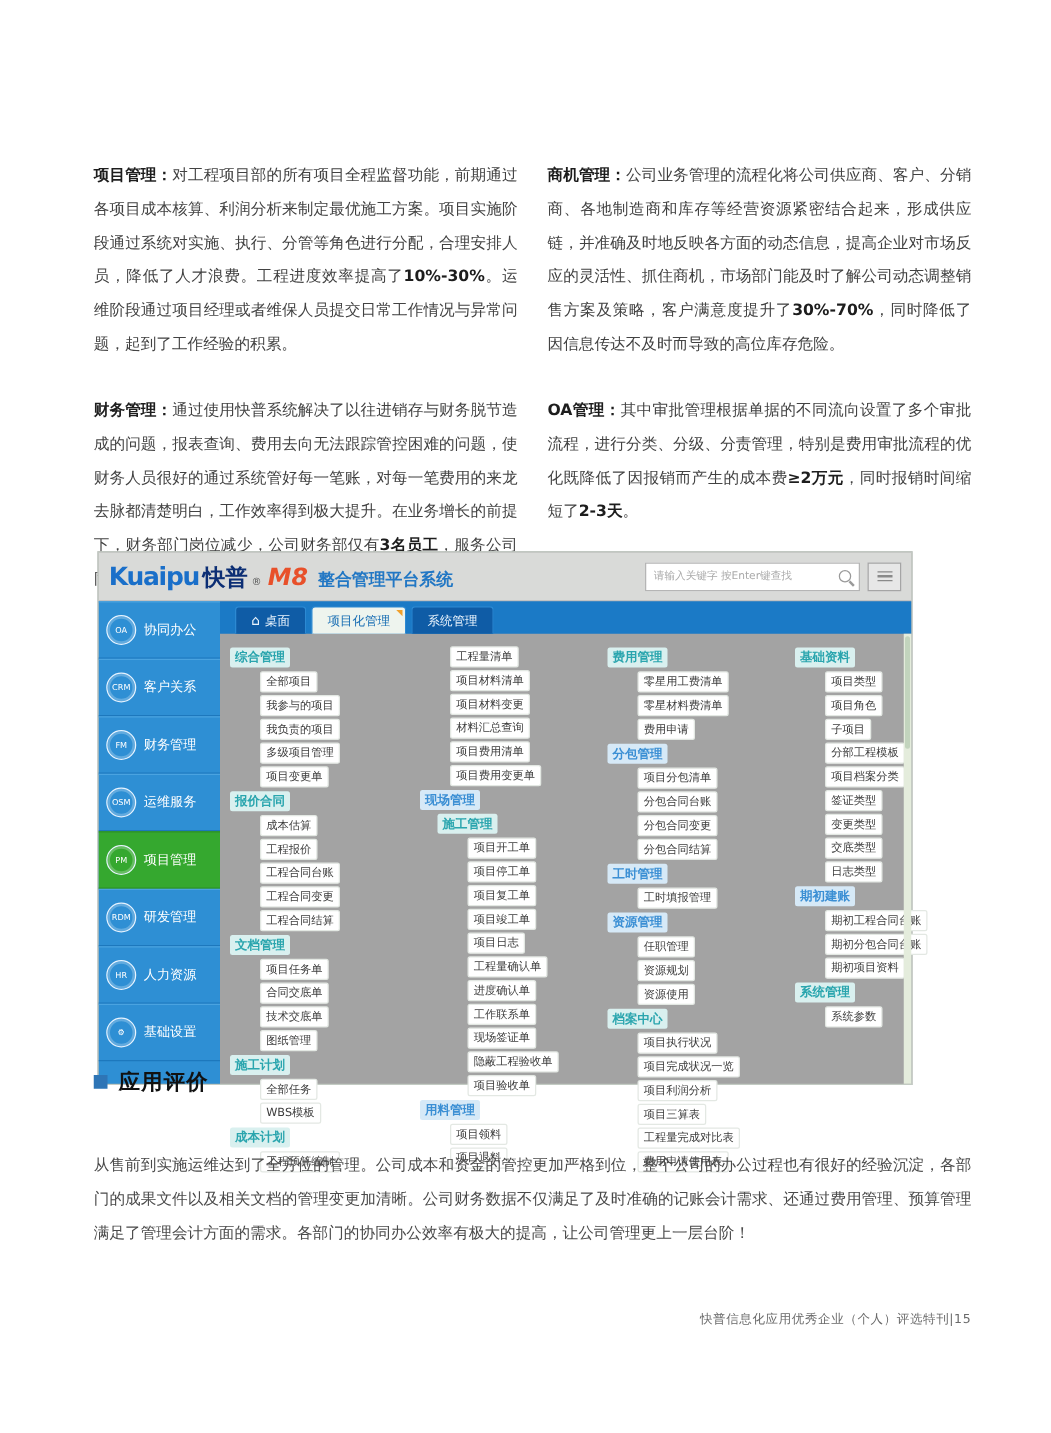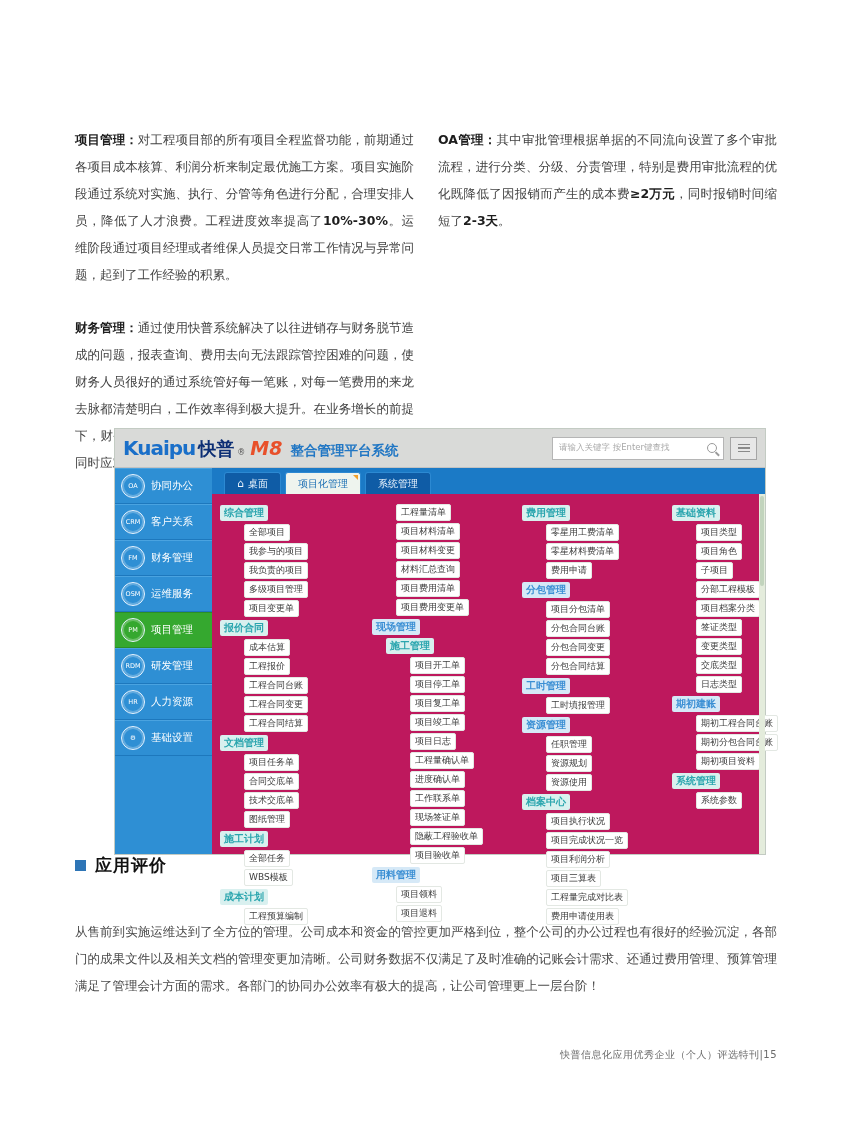--- a/index.html
+++ b/index.html
@@ -7,41 +7,41 @@
     width:841px;height:1146px;background:#ffffff;overflow:hidden;position:relative;
     font-family:"DejaVu Sans","Liberation Sans",sans-serif;
   }
   
   .articles{position:absolute;left:75px;top:126px;width:702px;display:flex;gap:24px;}
   .art-col{width:339px;}
   .para{font-size:12.5px;line-height:27px;color:#424242;text-align:justify;margin:0 0 26px 0;}
   .para .pt{color:#1d1d1d;font-weight:bold;}
   .para b{color:#1d1d1d;}
   
-  .app{position:absolute;left:78px;top:428px;width:652px;height:427px;border:1px solid #c3cbc3;
-       background:#be185d;box-sizing:border-box;display:flex;flex-direction:column;margin-left:36px;}
+  .app{position:absolute;left:78px;top:441px;width:652px;height:427px;border:1px solid #c3cbc3;
+       background:#a3a3a3;box-sizing:border-box;display:flex;flex-direction:column;}
   .app-header{height:38px;background:#d9dad8;display:flex;align-items:center;padding:0 8px;flex:0 0 auto;border-bottom:1px solid #c2c2c2;}
   .logo{display:flex;align-items:baseline;gap:3px;}
   .logo-en{color:#1a6fc9;font-weight:bold;font-size:20px;letter-spacing:-1px;}
   .logo-cn{color:#0c2e74;font-weight:bold;font-size:18px;}
   .logo-reg{color:#555;font-size:8px;vertical-align:super;}
   .logo-m8{color:#e8502a;font-weight:bold;font-size:19px;font-style:italic;margin-left:2px;}
   .logo-prod{color:#2277c4;font-weight:bold;font-size:13.5px;margin-left:5px;}
   .search-box{margin-left:auto;width:158px;height:21px;background:#fff;border:1px solid #b5b5b5;
        display:flex;align-items:center;padding:0 6px;gap:5px;}
   .search-ph{font-size:8.5px;color:#a9a9a9;flex:1;white-space:nowrap;overflow:hidden;}
   .mag{width:8px;height:8px;border:1.5px solid #9a9a9a;border-radius:50%;position:relative;flex:0 0 auto;}
   .mag::after{content:'';position:absolute;width:5px;height:1.5px;background:#9a9a9a;transform:rotate(45deg);right:-4px;bottom:-2px;}
   .menu-btn{width:25px;height:21px;border:1px solid #a5a5a5;margin-left:6px;display:flex;flex-direction:column;
        justify-content:center;align-items:center;gap:2px;background:#e7e7e7;cursor:pointer;}
   .menu-btn i{display:block;width:12px;height:1.5px;background:#8a8a8a;}
   .app-body{flex:1;display:flex;min-height:0;}
   
   .sidebar{width:97px;background:#2e8fd4;flex:0 0 auto;display:flex;flex-direction:column;}
-  .sb-item{height:36px;display:flex;align-items:center;gap:6px;padding:0 6px;box-sizing:border-box;
+  .sb-item{height:46px;display:flex;align-items:center;gap:6px;padding:0 6px;box-sizing:border-box;
        border-bottom:1px solid #1d78bd;border-top:1px solid #4aa3e0;cursor:pointer;}
   .sb-item.active{background:#35a82f;border-color:#2c8f27;}
   .sb-icon{width:22px;height:22px;border:1px solid #e8f4ff;border-radius:50%;color:#ffffff;
        font-size:6.5px;display:flex;align-items:center;justify-content:center;flex:0 0 auto;
        box-shadow:0 0 0 2px rgba(255,255,255,.25) inset;}
   .sb-label{color:#ffffff;font-size:10.5px;white-space:nowrap;}
   
   .right-side{flex:1;display:flex;flex-direction:column;min-width:0;}
   .tabbar{height:26px;background:#1b7ac6;display:flex;align-items:flex-end;padding-left:12px;gap:4px;flex:0 0 auto;}
   .tab{height:21px;padding:0 12px;display:flex;align-items:center;gap:4px;font-size:10px;color:#eaf4fd;
@@ -76,20 +76,21 @@
 </style>
 </head>
 <body>
 
 <div class="articles">
   <div class="art-col">
       <p class="para"><b class="pt">项目管理：</b><span>对工程项目部的所有项目全程监督功能，前期通过各项目成本核算、利润分析来制定最优施工方案。项目实施阶段通过系统对实施、执行、分管等角色进行分配，合理安排人员，降低了人才浪费。工程进度效率提高了</span><b>10%-30%</b><span>。运维阶段通过项目经理或者维保人员提交日常工作情况与异常问题，起到了工作经验的积累。</span></p>
       <p class="para"><b class="pt">财务管理：</b><span>通过使用快普系统解决了以往进销存与财务脱节造成的问题，报表查询、费用去向无法跟踪管控困难的问题，使财务人员很好的通过系统管好每一笔账，对每一笔费用的来龙去脉都清楚明白，工作效率得到极大提升。在业务增长的前提下，财务部门岗位减少，公司财务部仅有</span><b>3名员工</b><span>，服务公司同时应对外部审计工作。</span></p>
     </div>
   <div class="art-col">
+      <p class="para"><b class="pt">商机管理：</b><span>公司业务管理的流程化将公司供应商、客户、分销商、各地制造商和库存等经营资源紧密结合起来，形成供应链，并准确及时地反映各方面的动态信息，提高企业对市场反应的灵活性、抓住商机，市场部门能及时了解公司动态调整销售方案及策略，客户满意度提升了</span><b>30%-70%</b><span>，同时降低了因信息传达不及时而导致的高位库存危险。</span></p>
       <p class="para"><b class="pt">OA管理：</b><span>其中审批管理根据单据的不同流向设置了多个审批流程，进行分类、分级、分责管理，特别是费用审批流程的优化既降低了因报销而产生的成本费</span><b>≥2万元</b><span>，同时报销时间缩短了</span><b>2-3天</b><span>。</span></p>
     </div>
 </div>
 
 <div class="app">
   <div class="app-header">
     <div class="logo">
       <span class="logo-en">Kuaipu</span>
       <span class="logo-cn">快普</span>
       <span class="logo-reg">®</span>

